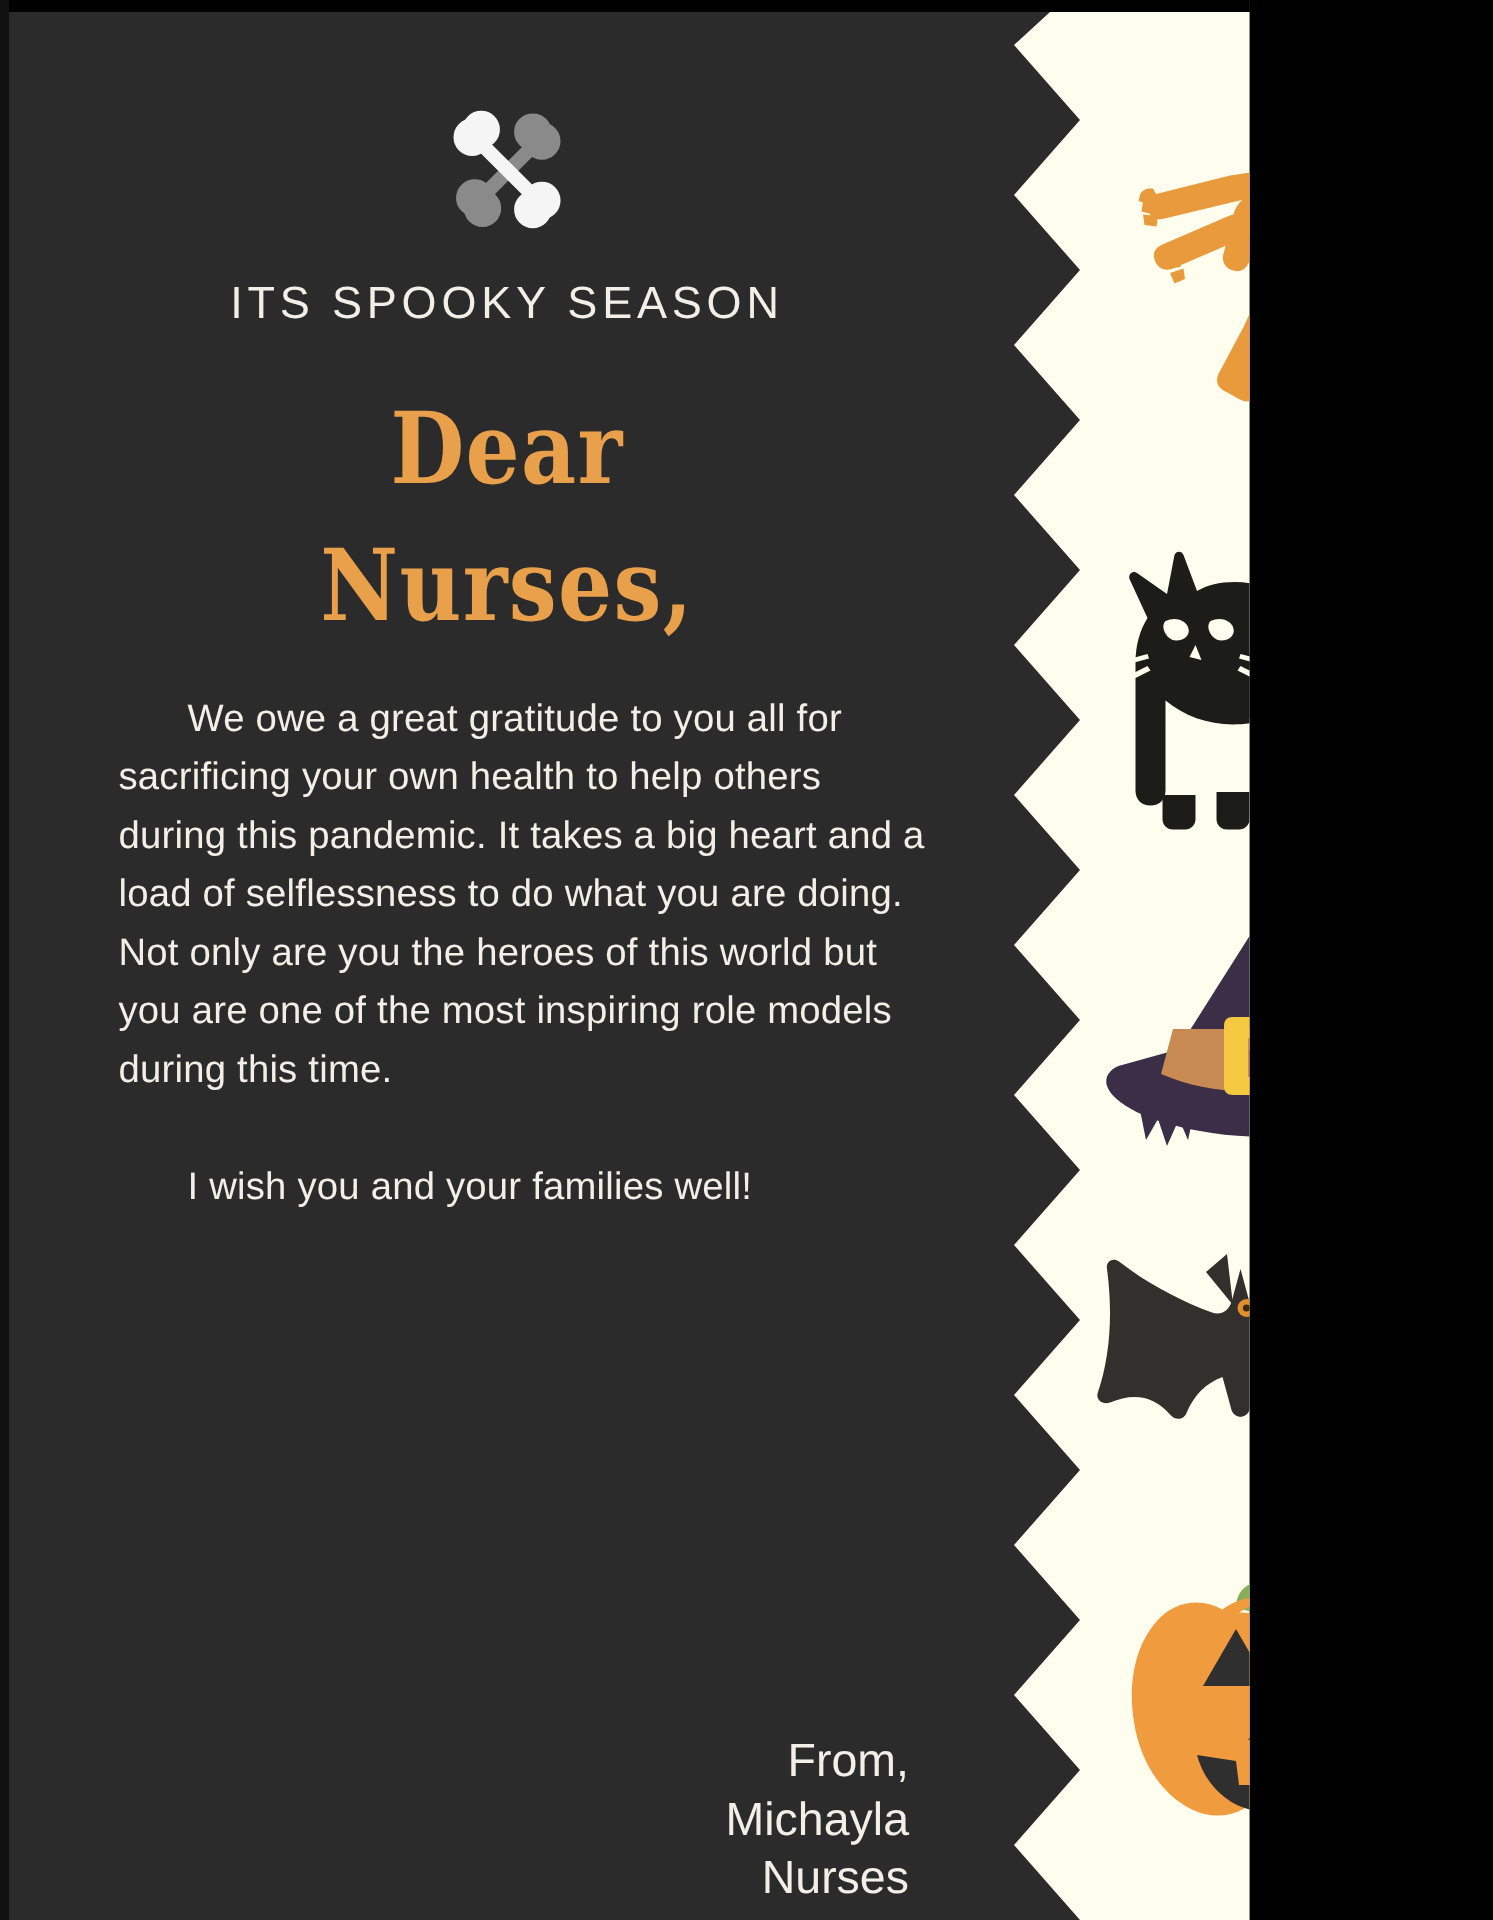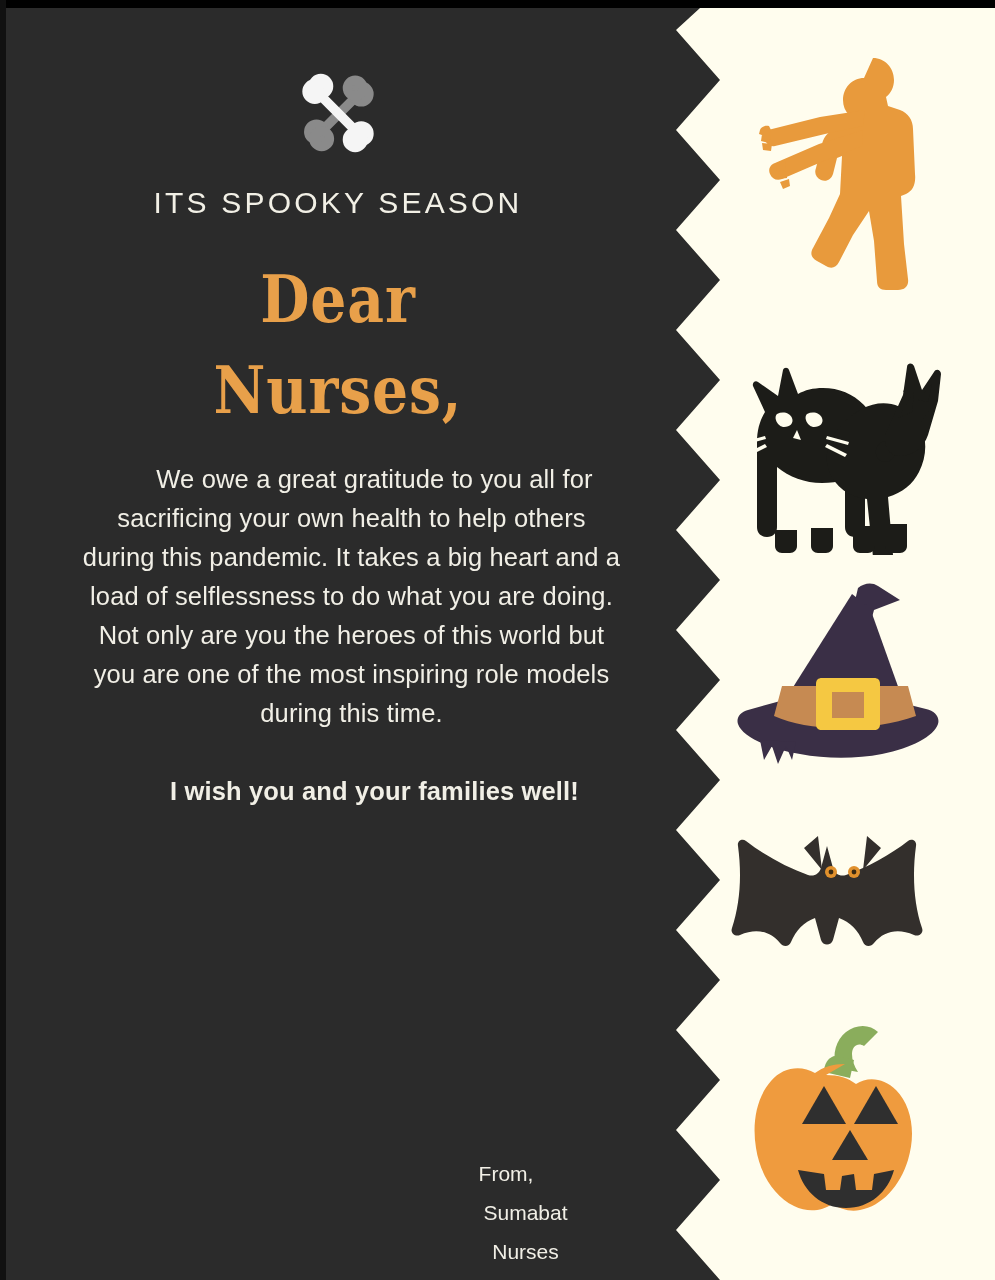--- a/index.html
+++ b/index.html
@@ -6,21 +6,21 @@
     margin: 0;
     padding: 0;
     background: #000000;
   }
   body {
     font-family: "Liberation Sans", sans-serif;
   }
 
   .poster {
     position: relative;
-    width: 995px;
+    width: 833px;
     height: 1280px;
     overflow: hidden;
     background: #14532d;
   }
 
   
   .frame-top {
     position: absolute;
     left: 0; top: 0;
     width: 995px; height: 8px;
@@ -137,41 +137,39 @@
 
   .letter-body {
     position: absolute;
     left: 79px;
     top: 452px;
     width: 545px;
     color: #f1efe6;
     font-size: 25.5px;
     line-height: 39px;
     letter-spacing: 0.15px;
-    text-align: center;
   }
   .letter-body p {
     margin: 0 0 39px 0;
     text-indent: 46px;
   }
   .letter-body p.wish {
     text-indent: 46px;
     margin-bottom: 35px;
-    font-weight: bold;
   }
 
   .signature {
     position: absolute;
-    left: 79px;
+    left: 61px;
     top: 1146px;
     width: 545px;
     color: #f1efe6;
-    font-size: 21px;
+    font-size: 31px;
     line-height: 39px;
-    text-align: center;
+    text-align: right;
   }
   .signature .sig-line {
     display: block;
   }
   .sig-from  { padding-left: 309px; }
   .sig-first { padding-left: 348px; }
   .sig-last  { padding-left: 348px; }
 
   
   .icon-slot {
@@ -223,21 +221,21 @@
       <span class="line">Nurses,</span>
     </div>
 
     <div class="letter-body">
       <p>We owe a great gratitude to you all for sacrificing your own health to help others during this pandemic. It takes a big heart and a load of selflessness to do what you are doing. Not only are you the heroes of this world but you are one of the most inspiring role models during this time.</p>
       <p class="wish">I wish you and your families well!</p>
     </div>
 
     <div class="signature">
       <span class="sig-line sig-from">From,</span>
-      <span class="sig-line sig-first">Sumabat</span>
+      <span class="sig-line sig-first">Michayla</span>
       <span class="sig-line sig-last">Nurses</span>
     </div>
 
   </div>
 
   <div class="icon-slot slot-zombie">
     <svg viewBox="0 0 200 250" aria-hidden="true">
       <g fill="#e89a3c">
         <path d="M128 10c12 0 21 10 21 22 0 7-3 13-8 17l2 9 12 4c8 3 13 10 13 19l2 45c1 10-2 17-9 20l-5 2 3 48 4 35c1 7-3 11-10 11h-12c-6 0-9-3-9-9l-3-40-5-30-16 24-14 27c-3 6-8 7-13 4l-9-5c-6-3-7-8-4-13l16-30 11-24 2-38-5 2-4 16c-2 6-7 8-12 6-5-2-7-7-5-12l6-24c2-8 7-13 14-15l10-3 3-11c-4-4-6-9-6-15 0-12 9-22 21-22z"></path>
         <path d="M120 62l-2 16-38 8-50 12c-5 1-9-2-10-7-1-5 2-9 7-10l48-12z"></path>

